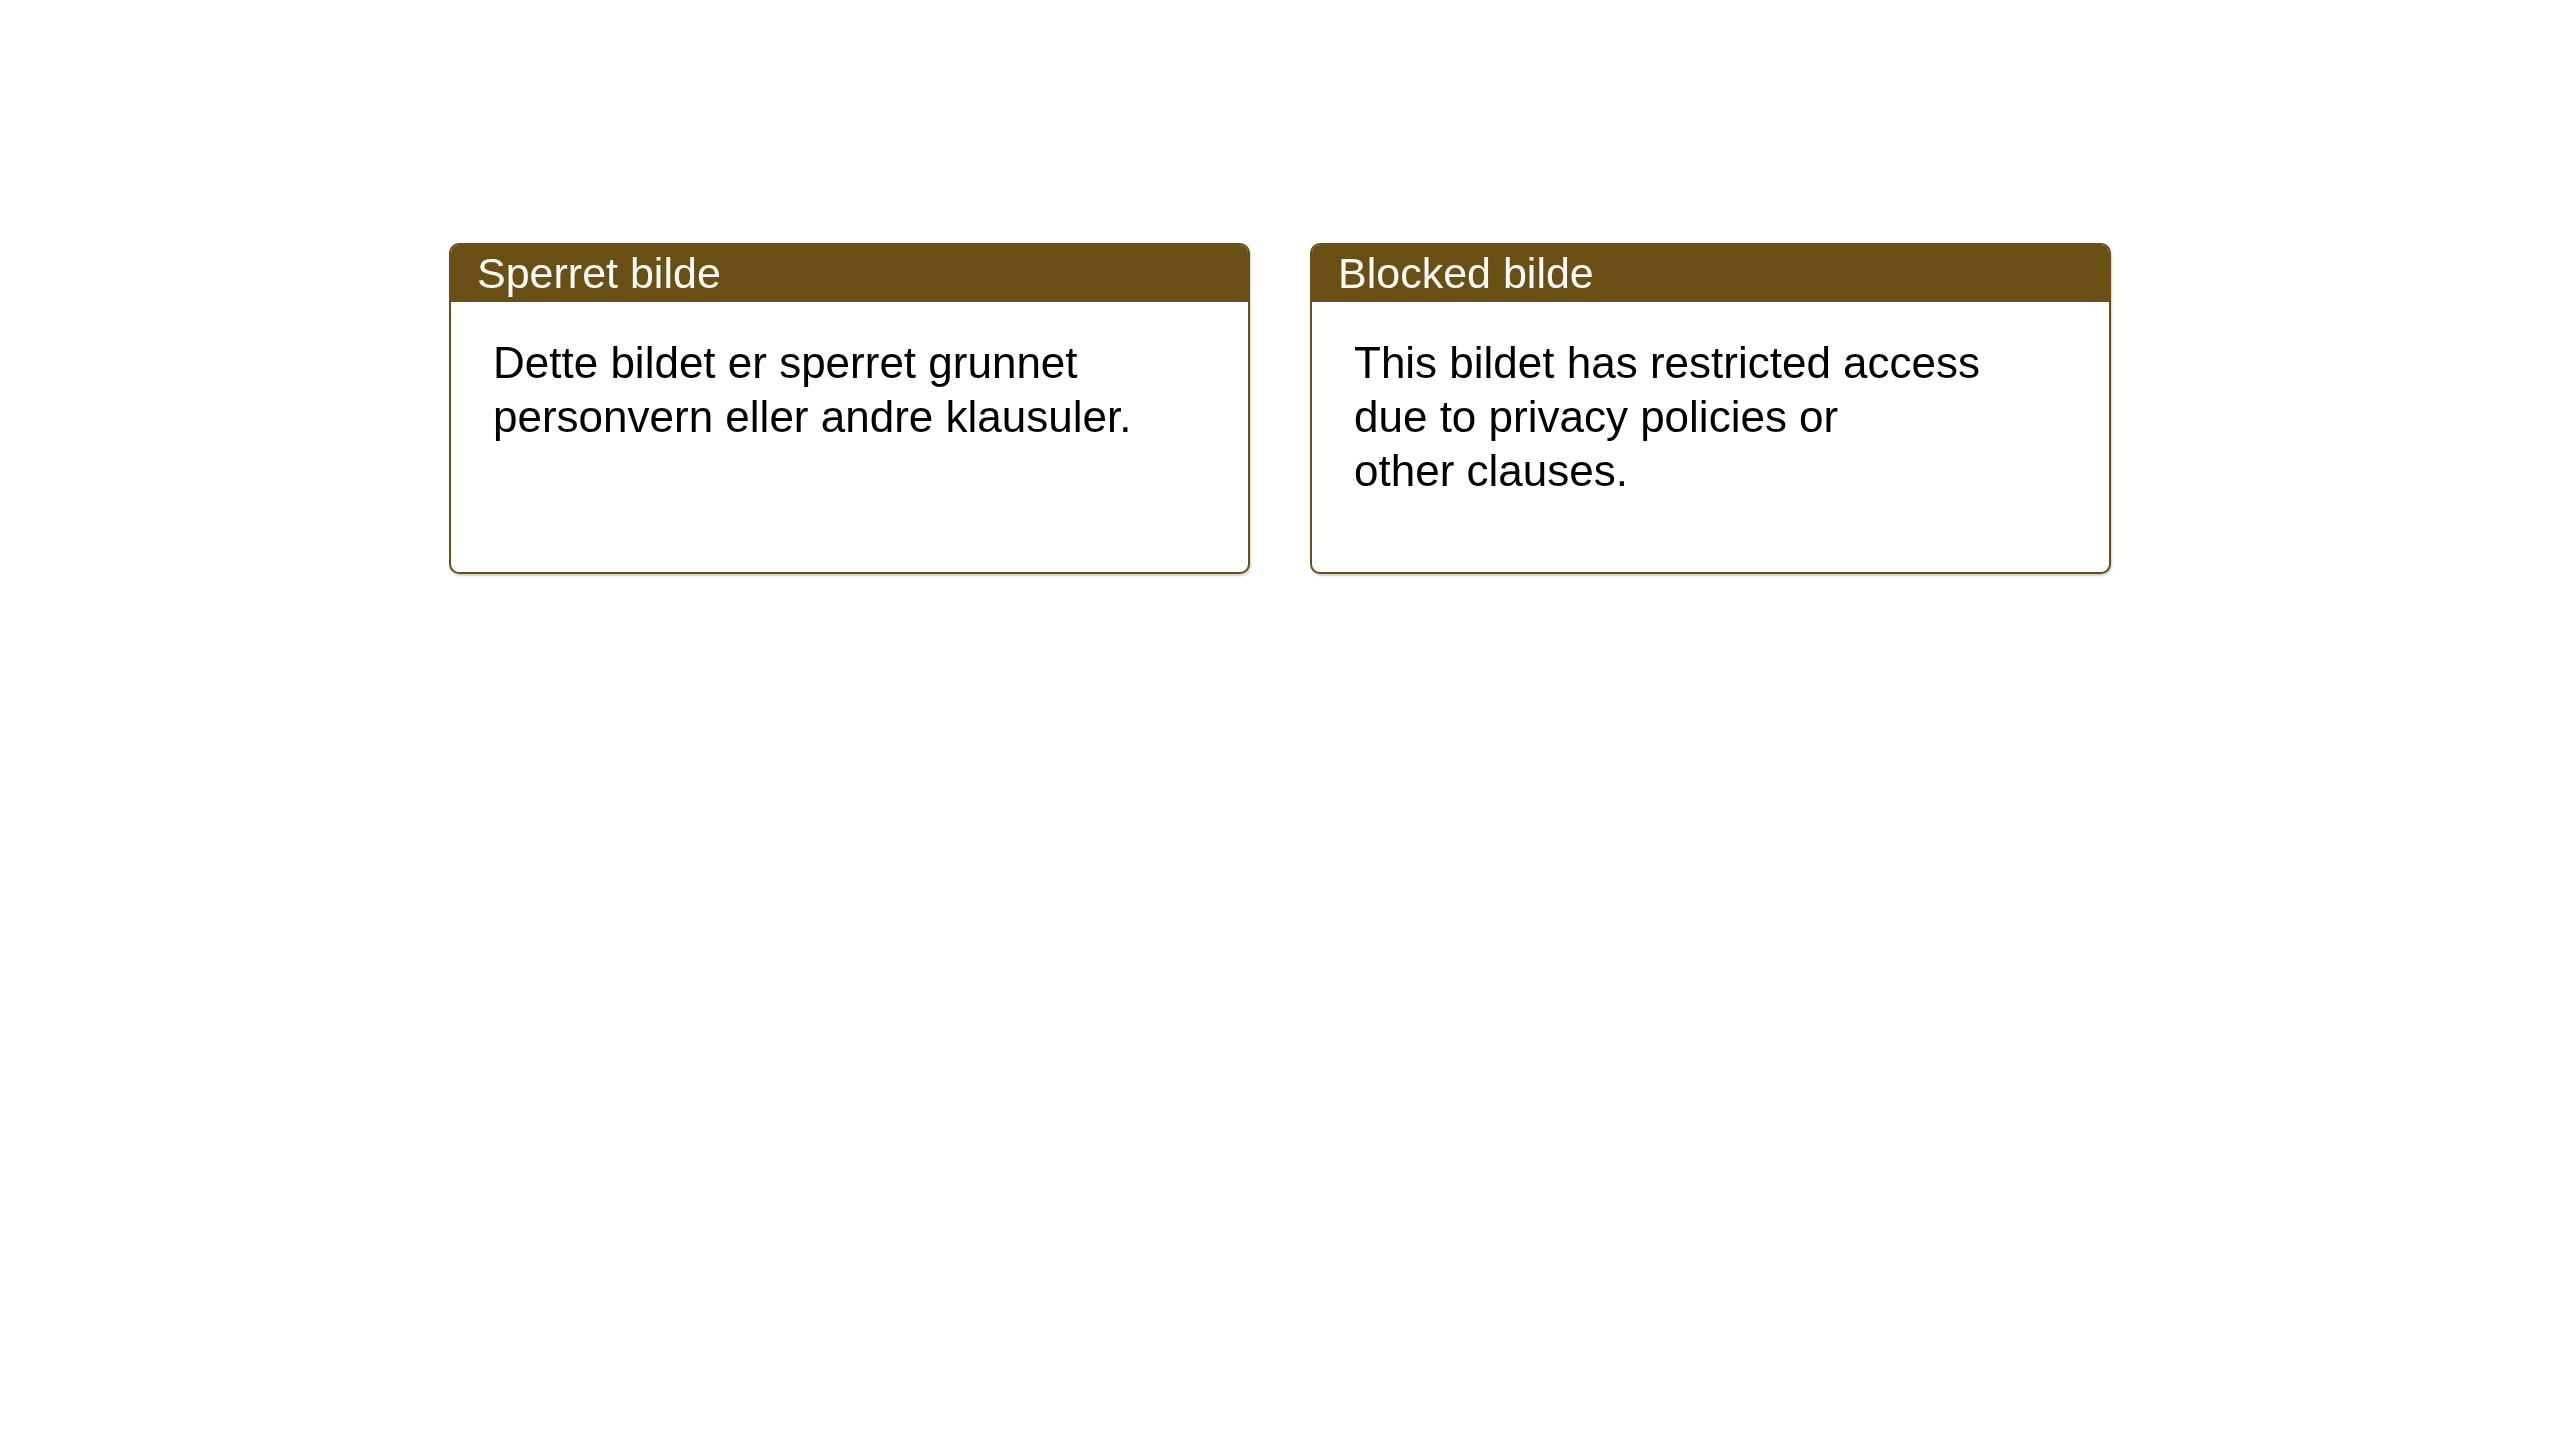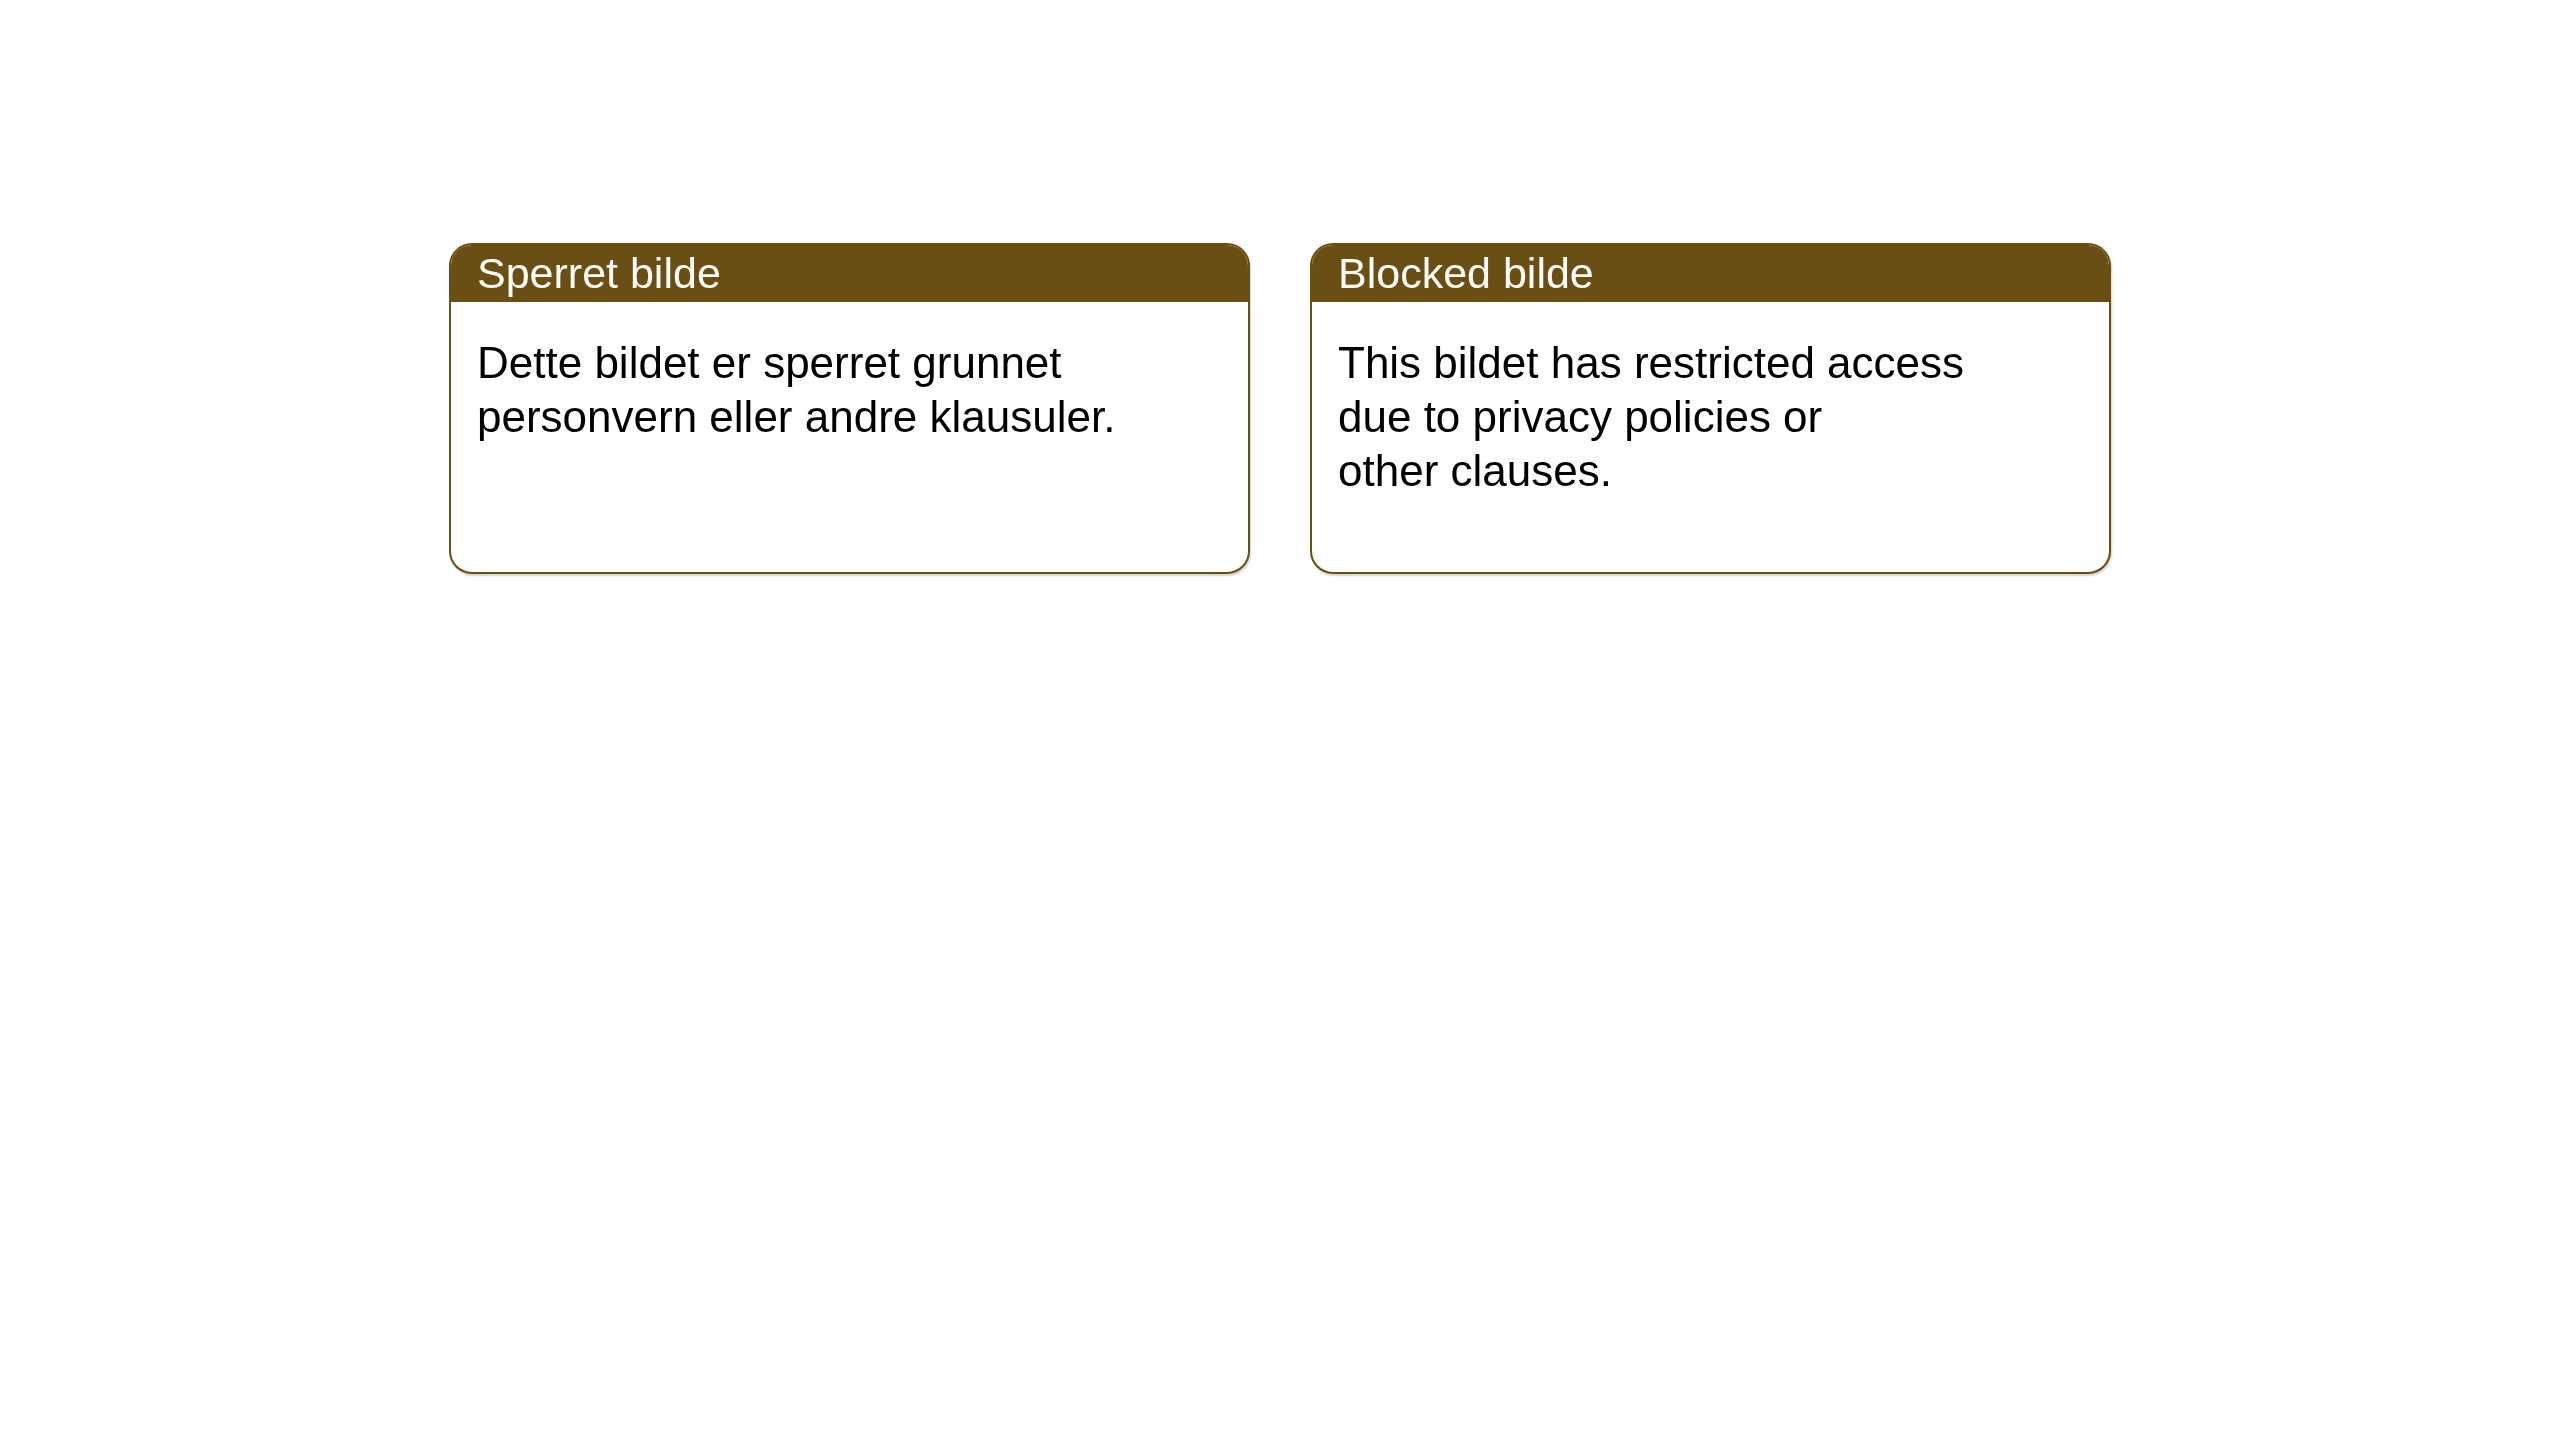--- a/index.html
+++ b/index.html
@@ -18,21 +18,21 @@
     gap: 60px;
     margin-top: 243px;
   }
 
   .card {
     box-sizing: border-box;
     width: 801px;
     height: 331px;
     background: #ffffff;
     border: 2px solid #6a4f15;
-    border-radius: 23px;
+    border-radius: 10px;
     box-shadow: 1px 2px 2px rgba(0, 0, 0, 0.18);
     overflow: hidden;
   }
 
   .card-header {
     box-sizing: border-box;
     height: 57px;
     background: #6a4f15;
     display: flex;
     align-items: center;
@@ -41,20 +41,21 @@
 
   .card-title {
     color: #fcfbf7;
     font-size: 43px;
     line-height: 1;
     white-space: nowrap;
   }
 
   .card-body {
     padding: 34px 26px 0 26px;
+    margin-left: 16px;
   }
 
   .card-text {
     color: #000000;
     font-size: 44px;
     line-height: 54px;
     white-space: pre-line;
   }
 </style>
 </head>

